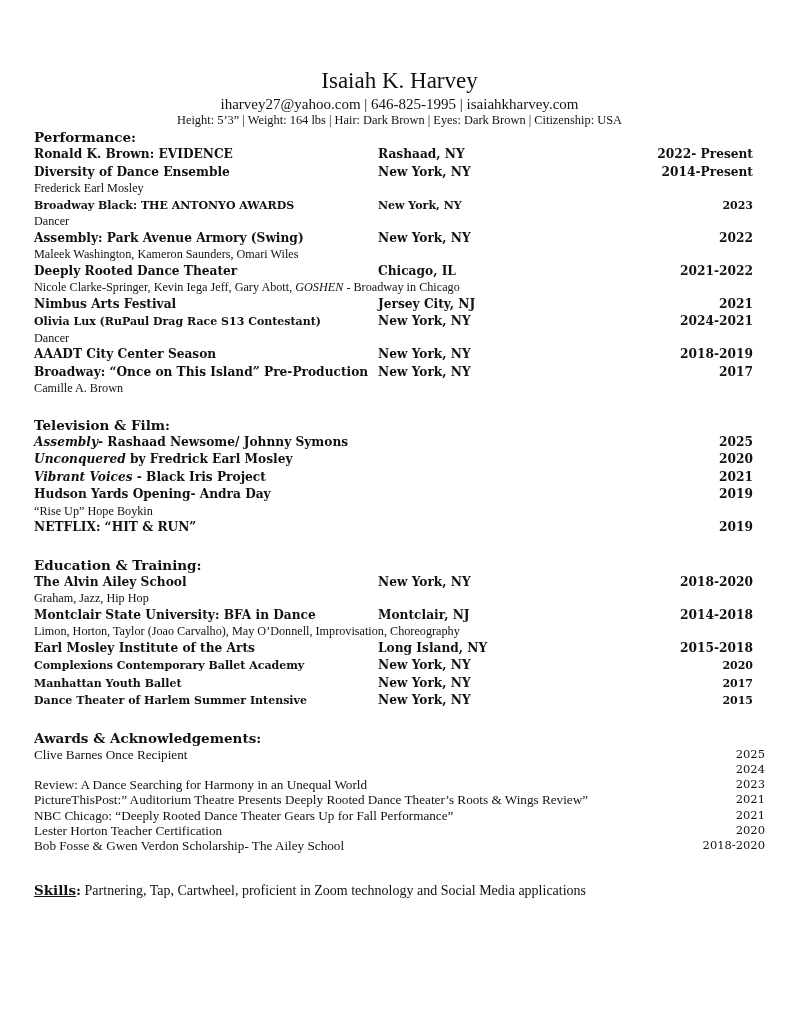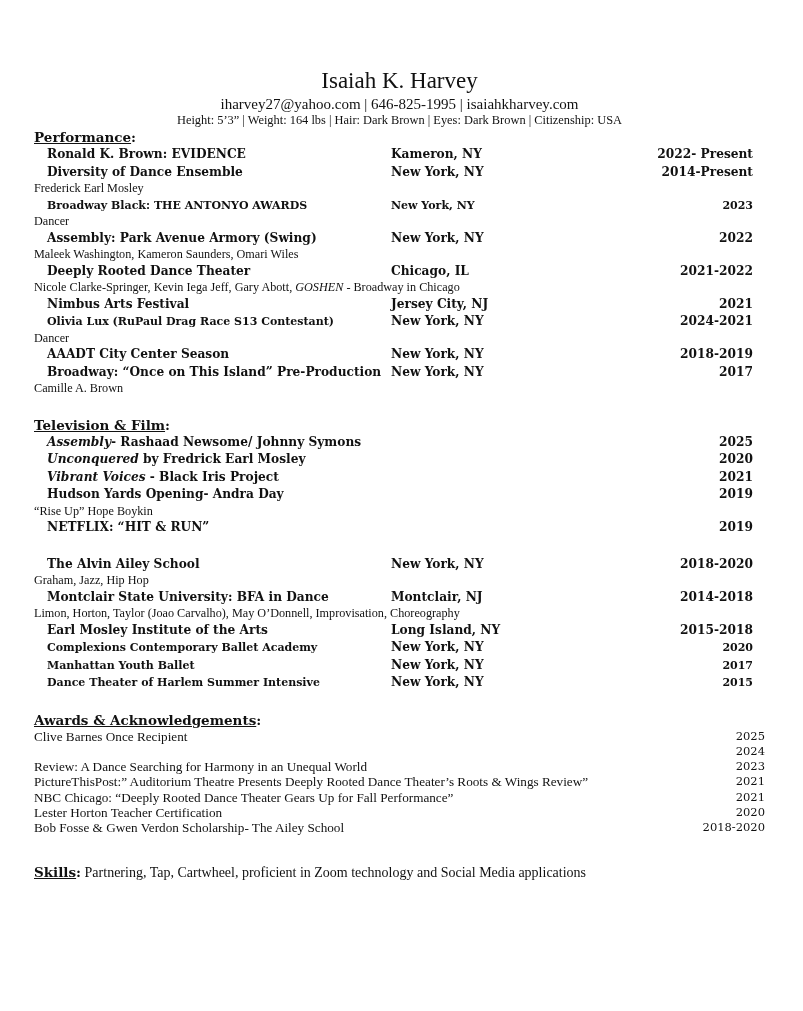--- a/index.html
+++ b/index.html
@@ -37,30 +37,29 @@
       font-family: "Liberation Serif", serif;
       font-size: 12.4px;
       line-height: 15px;
     }
     .section-title {
       font-family: "DejaVu Serif", serif;
       font-weight: bold;
       font-size: 13.5px;
       line-height: 18px;
     }
-    .section-title .u { text-decoration: underline; }
+    .section-title .u { }
     .row {
       position: relative;
       height: 17.5px;
       font-family: "DejaVu Serif", serif;
       font-weight: bold;
       font-size: 12.2px;
       line-height: 17.5px;
       white-space: nowrap;
-      margin-left: 13px;
     }
     .row.small { font-size: 11px; }
     .row .c1 { position: absolute; left: 0; }
     .row .c2 { position: absolute; left: 344px; font-size: 12.2px; }
     .row .c3 { position: absolute; right: 12px; }
     .sub {
       font-family: "Liberation Serif", serif;
       font-size: 12.2px;
       line-height: 15.5px;
       height: 15.5px;
@@ -98,21 +97,21 @@
   <div class="header">
     <div class="name">Isaiah K. Harvey</div>
     <div class="contact">iharvey27@yahoo.com | 646-825-1995 | isaiahkharvey.com</div>
     <div class="stats">Height: 5’3” | Weight: 164 lbs | Hair: Dark Brown | Eyes: Dark Brown | Citizenship: USA</div>
   </div>
 
   <div class="section-title"><span class="u">Performance</span><span>:</span></div>
 
   <div class="row">
     <span class="c1">Ronald K. Brown: EVIDENCE</span>
-    <span class="c2">Kameron, NY</span>
+    <span class="c2">Rashaad, NY</span>
     <span class="c3">2022- Present</span>
   </div>
 
   <div class="row">
     <span class="c1">Diversity of Dance Ensemble</span>
     <span class="c2">New York, NY</span>
     <span class="c3">2014-Present</span>
   </div>
   <div class="sub">Frederick Earl Mosley</div>
 
@@ -184,20 +183,21 @@
     <span class="c3">2019</span>
   </div>
   <div class="sub">“Rise Up” Hope Boykin</div>
   <div class="row">
     <span class="c1">NETFLIX: “HIT &amp; RUN”</span>
     <span class="c3">2019</span>
   </div>
 
   <div class="gap-l"></div>
 
+  <div class="section-title"><span class="u">Education &amp; Training</span><span>:</span></div>
 
   <div class="row">
     <span class="c1">The Alvin Ailey School</span>
     <span class="c2">New York, NY</span>
     <span class="c3">2018-2020</span>
   </div>
   <div class="sub">Graham, Jazz, Hip Hop</div>
 
   <div class="row">
     <span class="c1">Montclair State University: BFA in Dance</span>

